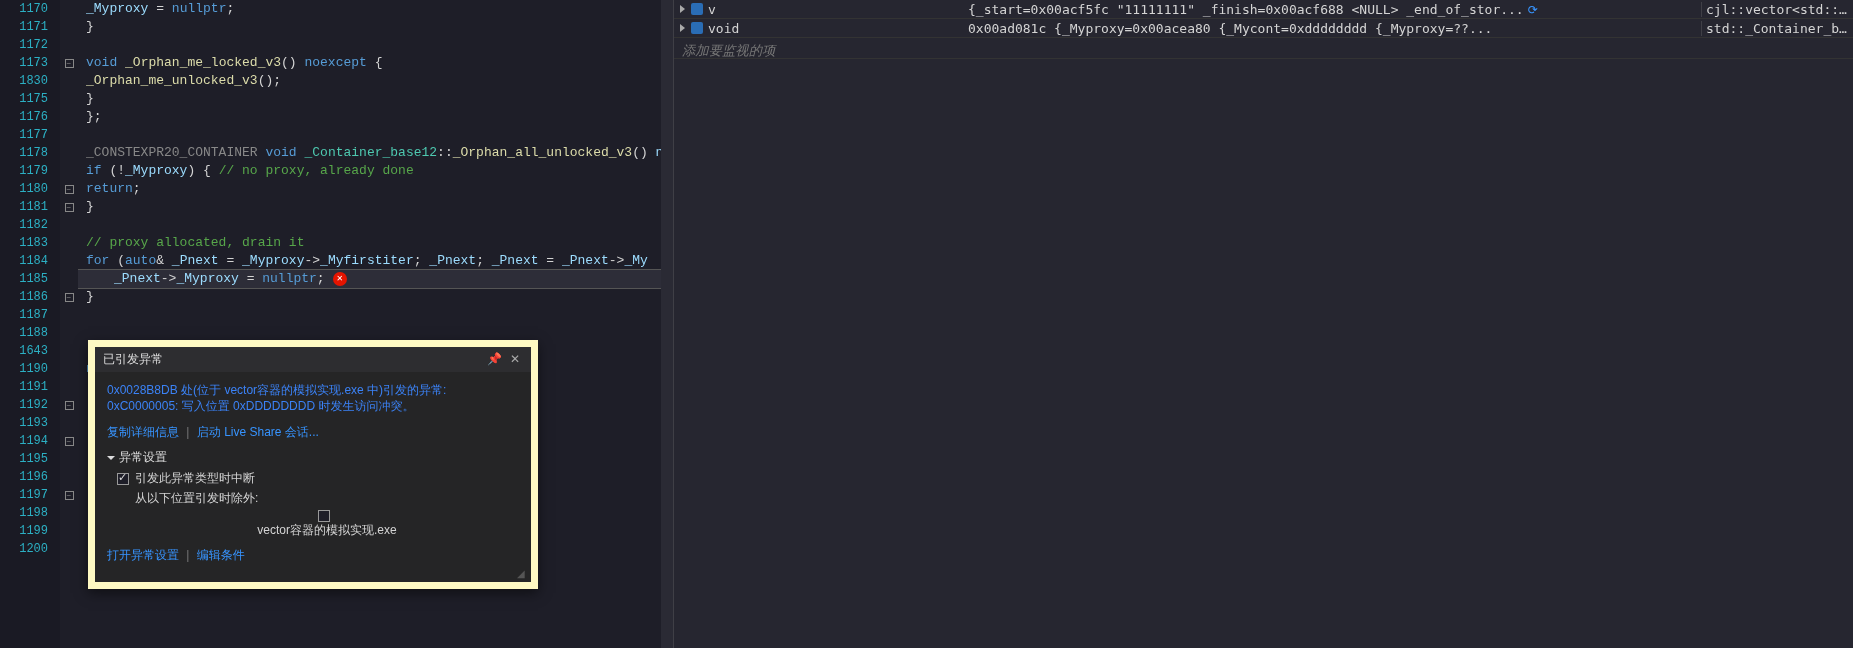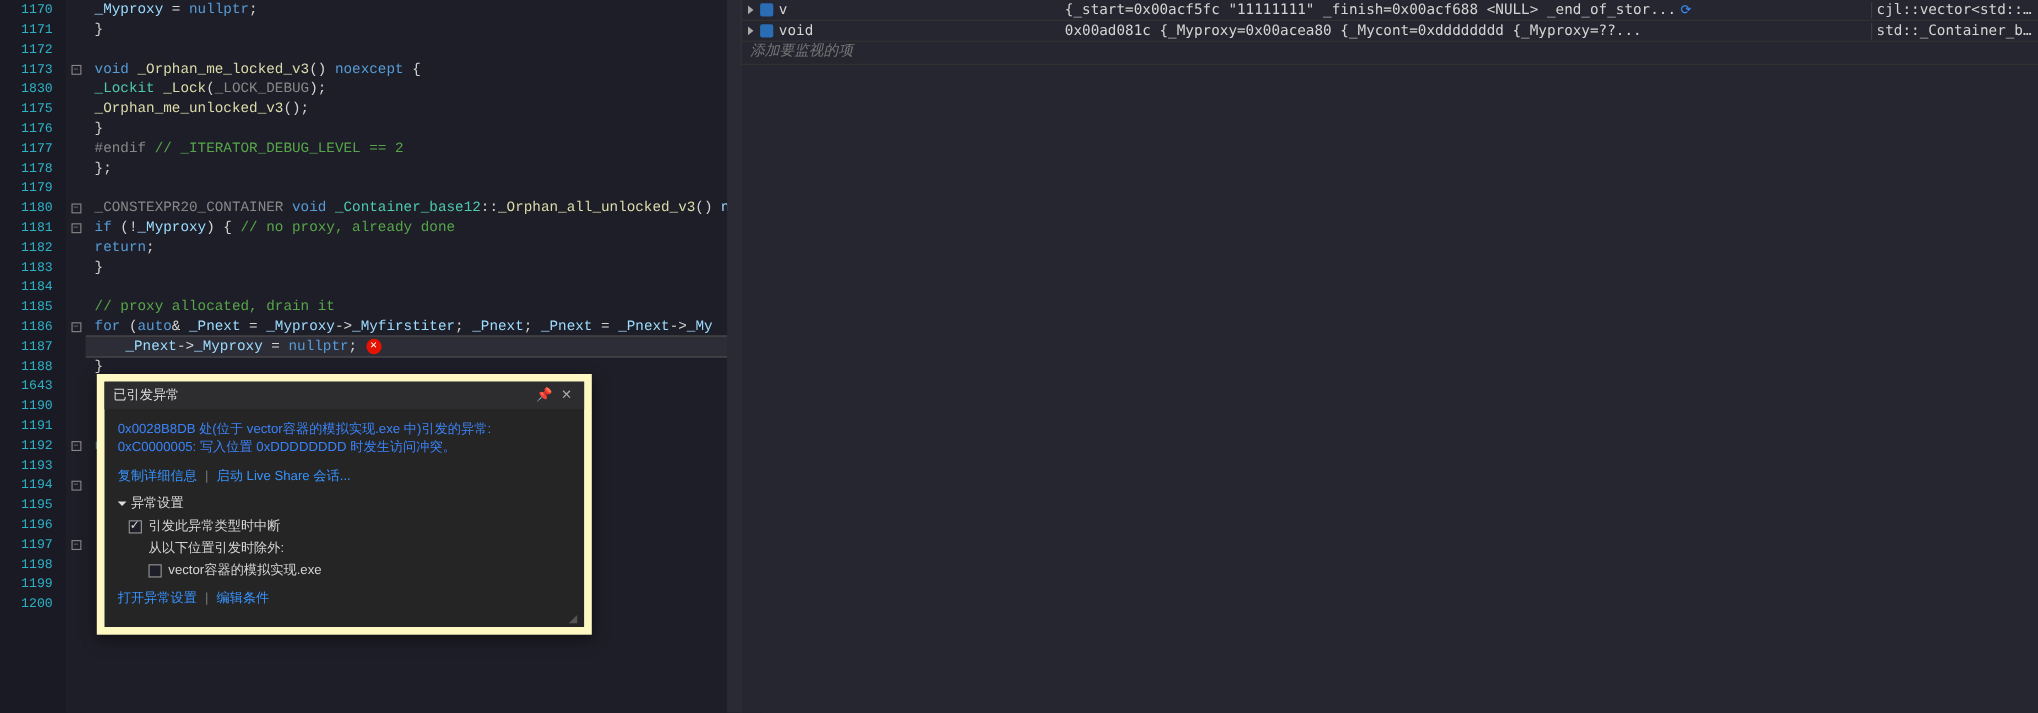--- a/index.html
+++ b/index.html
@@ -41,21 +41,21 @@
 
 .right-pane{flex:1;height:100%;background:#262630;display:flex;flex-direction:column;border-left:1px solid #3f3f46;}
 .watch-rows{}
 .watch-row{display:flex;height:19px;border-bottom:1px solid #333;align-items:center;font-family:Consolas,monospace;}
 .wc-name{width:290px;padding-left:6px;display:flex;align-items:center;overflow:hidden;}
 .wc-val{flex:1;padding-left:4px;overflow:hidden;white-space:nowrap;text-overflow:ellipsis;}
 .wc-type{width:152px;padding-left:4px;overflow:hidden;white-space:nowrap;text-overflow:ellipsis;border-left:1px solid #3f3f46;}
 .ex-tri{display:inline-block;width:0;height:0;border-left:5px solid #aaa;border-top:4px solid transparent;border-bottom:4px solid transparent;margin-right:6px;}
 .var-icon{display:inline-block;width:12px;height:12px;border-radius:2px;background:#2a6db5;margin-right:5px;}
 .refresh{display:inline-block;width:14px;height:14px;color:#3794ff;margin-left:4px;font-size:12px;}
-.watch-add{height:21px;padding-left:8px;color:#888;font-style:italic;font-family:'Microsoft YaHei',sans-serif;display:flex;align-items:flex-start;border-bottom:1px solid #333;}
+.watch-add{height:21px;padding-left:8px;color:#888;font-style:italic;font-family:'Microsoft YaHei',sans-serif;display:flex;align-items:flex-end;border-bottom:1px solid #333;}
 .watch-add input{background:transparent;border:none;color:#888;font-style:italic;width:100%;}
 .right-body{flex:1;background:#262630;}
 .wc-name-txt{color:#d4d4d4;}
 .wc-val-txt{color:#d4d4d4;}
 </style>
 </head>
 <body>
 
 <div class="left-pane">
   <div class="gutter" id="gutter">
@@ -136,24 +136,22 @@
       </div>
       <div class="fold-box"></div>
       <div class="fold-box"></div>
       <div class="fold-box"></div>
     </div>
   <div class="code-col" id="codecol">
       <div class="code-line">        <span class="c-id">_Myproxy</span> = <span class="c-kw">nullptr</span>;</div>
       <div class="code-line">    }</div>
       <div class="code-line"></div>
       <div class="code-line">    <span class="c-kw">void</span> <span class="c-fn">_Orphan_me_locked_v3</span>() <span class="c-kw">noexcept</span> {</div>
-      <div class="code-line">        <span class="c-cls">_Lockit</span> <span class="c-fn">_Lock</span>(<span class="c-pp">_LOCK_DEBUG</span>);</div>
       <div class="code-line">        <span class="c-fn">_Orphan_me_unlocked_v3</span>();</div>
       <div class="code-line">    }</div>
-      <div class="code-line"><span class="c-pp">#endif</span> <span class="c-cmt">// _ITERATOR_DEBUG_LEVEL == 2</span></div>
       <div class="code-line">};</div>
       <div class="code-line"></div>
       <div class="code-line"><span class="c-pp">_CONSTEXPR20_CONTAINER</span> <span class="c-kw">void</span> <span class="c-cls">_Container_base12</span>::<span class="c-fn">_Orphan_all_unlocked_v3</span>() <span class="c-id">noe</span></div>
       <div class="code-line">    <span class="c-kw">if</span> (!<span class="c-id">_Myproxy</span>) { <span class="c-cmt">// no proxy, already done</span></div>
       <div class="code-line">        <span class="c-kw">return</span>;</div>
       <div class="code-line">    }</div>
       <div class="code-line"></div>
       <div class="code-line">    <span class="c-cmt">// proxy allocated, drain it</span></div>
       <div class="code-line">    <span class="c-kw">for</span> (<span class="c-kw">auto</span>&amp; <span class="c-id">_Pnext</span> = <span class="c-id">_Myproxy</span>-&gt;<span class="c-id">_Myfirstiter</span>; <span class="c-id">_Pnext</span>; <span class="c-id">_Pnext</span> = <span class="c-id">_Pnext</span>-&gt;<span class="c-id">_My</span></div>
       <div class="code-line hl">        <span class="c-id">_Pnext</span>-&gt;<span class="c-id">_Myproxy</span> = <span class="c-kw">nullptr</span>;<span class="err-icon">✕</span></div>
@@ -193,21 +191,21 @@
         <div class="exc-sect-hdr">
           <span class="tri"></span><span>异常设置</span>
         </div>
         <div class="exc-row">
           <span class="chk on"></span>
           <span>引发此异常类型时中断</span>
         </div>
         <div class="exc-row" style="margin-left:28px;align-items:flex-end;">
           <span>从以下位置引发时除外:</span>
         </div>
-        <div class="exc-row" style="margin-left:28px;">
+        <div class="exc-row" style="margin-left:28px;flex-direction:column;">
           <span class="chk"></span>
           <span>vector容器的模拟实现.exe</span>
         </div>
       </div>
       <div class="exc-links" style="margin-top:8px;">
         <span class="exc-link">打开异常设置</span>
         <span class="exc-sep">|</span>
         <span class="exc-link">编辑条件</span>
       </div>
     </div>

